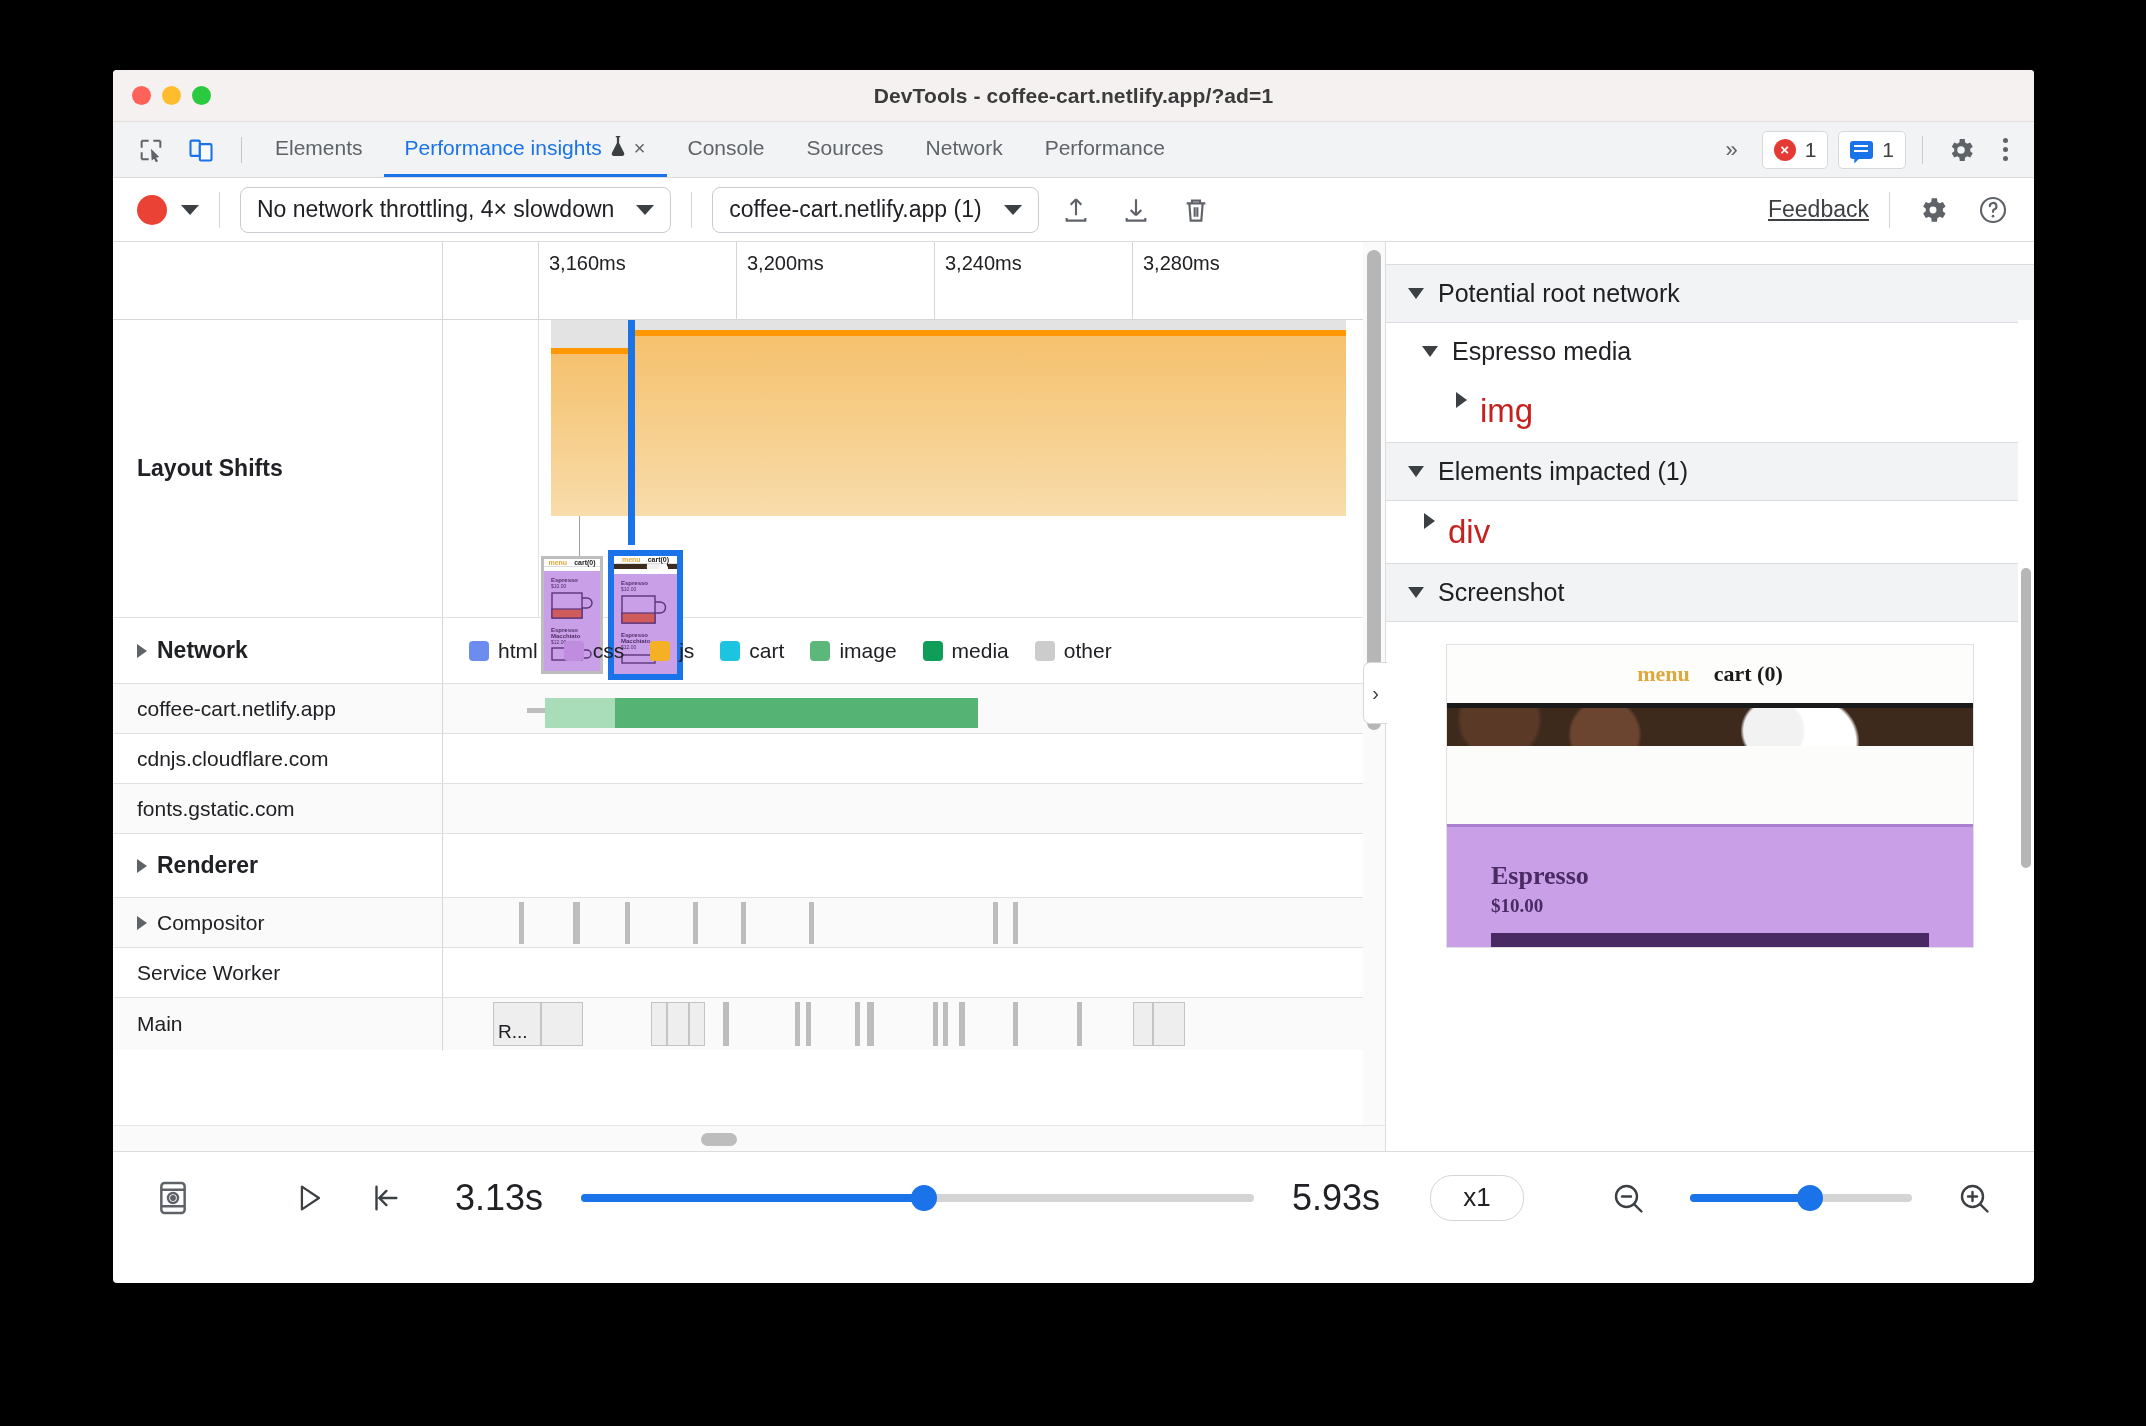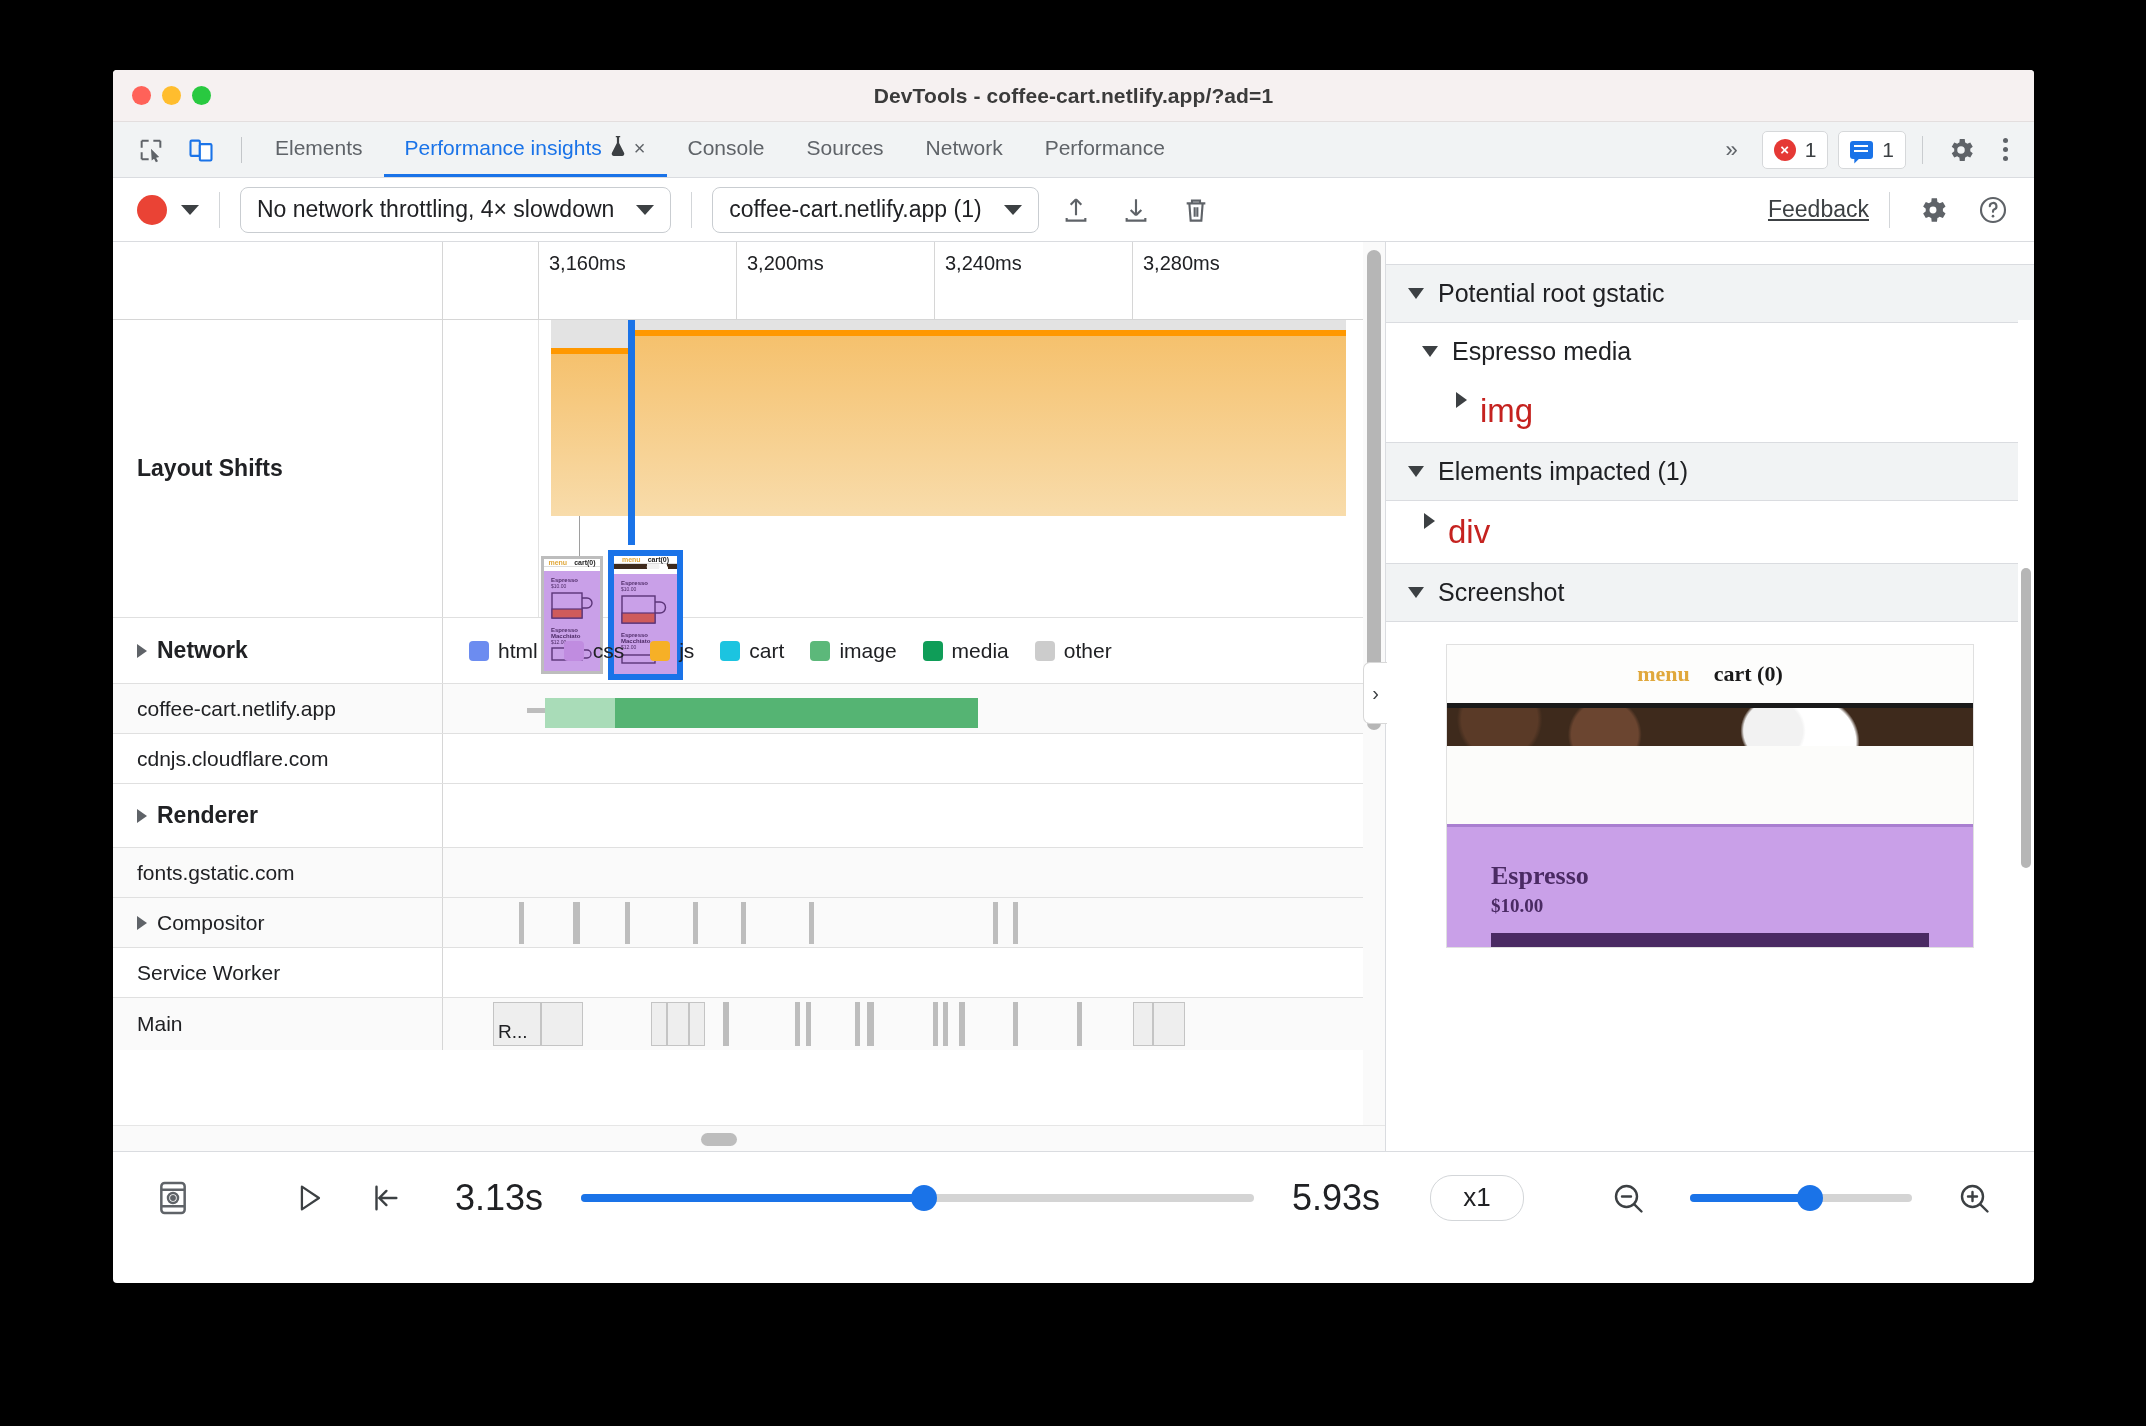--- a/index.html
+++ b/index.html
@@ -470,30 +470,30 @@
             <div class="tc">
               <div class="netbar" style="left:84px;top:24px;height:5px;width:18px;background:#bdbdbd;"></div>
               <div class="netbar" style="left:102px;width:70px;background:#a9dcb8;"></div>
               <div class="netbar" style="left:172px;width:363px;background:#55b473;"></div>
             </div>
           </div>
           <div class="trow" style="height:50px">
             <div class="tl">cdnjs.cloudflare.com</div>
             <div class="tc"></div>
           </div>
+          <div class="trow" style="height:50px;background:#fafafa">
+            <div class="tl">fonts.gstatic.com</div>
+            <div class="tc"></div>
+          </div>
+
           <div class="trow" style="height:64px">
             <div class="tl bold">
               <span class="arrow-r"></span>
               <span>Renderer</span>
             </div>
-            <div class="tc"></div>
-          </div>
-
-          <div class="trow" style="height:50px;background:#fafafa">
-            <div class="tl">fonts.gstatic.com</div>
             <div class="tc"></div>
           </div>
 
           <div class="trow" style="height:50px;background:#fafafa">
             <div class="tl">
               <span class="arrow-r"></span>
               <span>Compositor</span>
             </div>
             <div class="tc">
               <div class="vtick" style="left:76px;top:4px;width:5px;height:42px"></div>
@@ -548,21 +548,21 @@
       </div>
 
       <div class="right">
         <div class="collapse">›</div>
 
 
         <div style="height:22px;background:#fff"></div>
 
         <div class="rsection-head">
           <span class="tri-s-d"></span>
-          <span>Potential root gstatic</span>
+          <span>Potential root network</span>
         </div>
 
         <div class="rsub">
           <span class="tri-s-d"></span>
           <span>Espresso media</span>
         </div>
         <div class="ritem">
           <span class="tri-s-r"></span>
           <span>img</span>
         </div>

